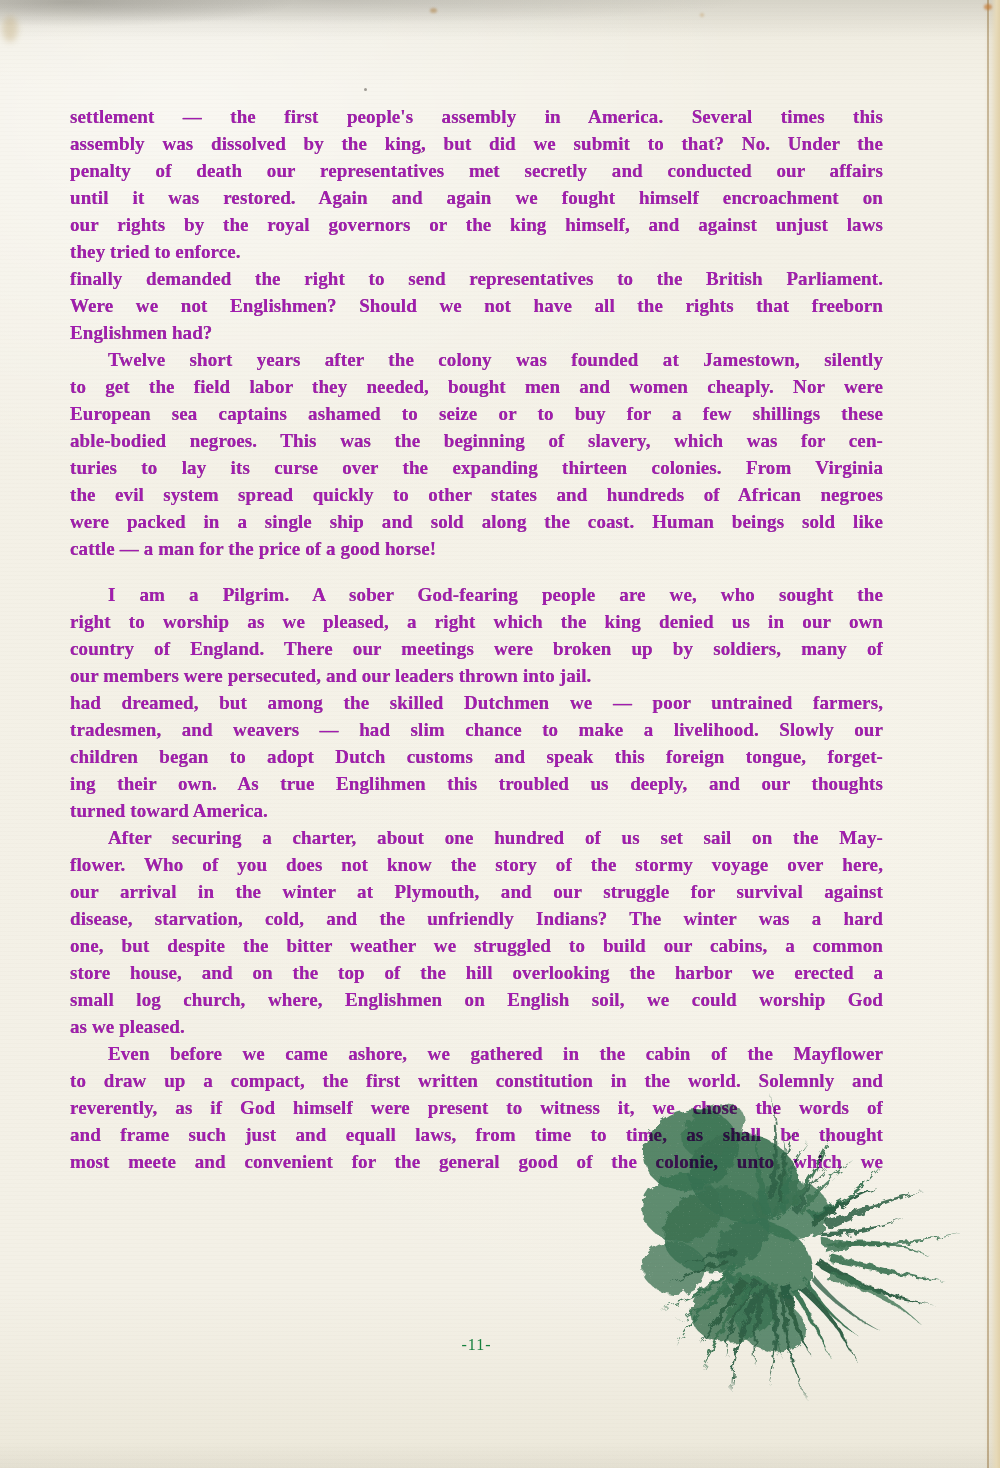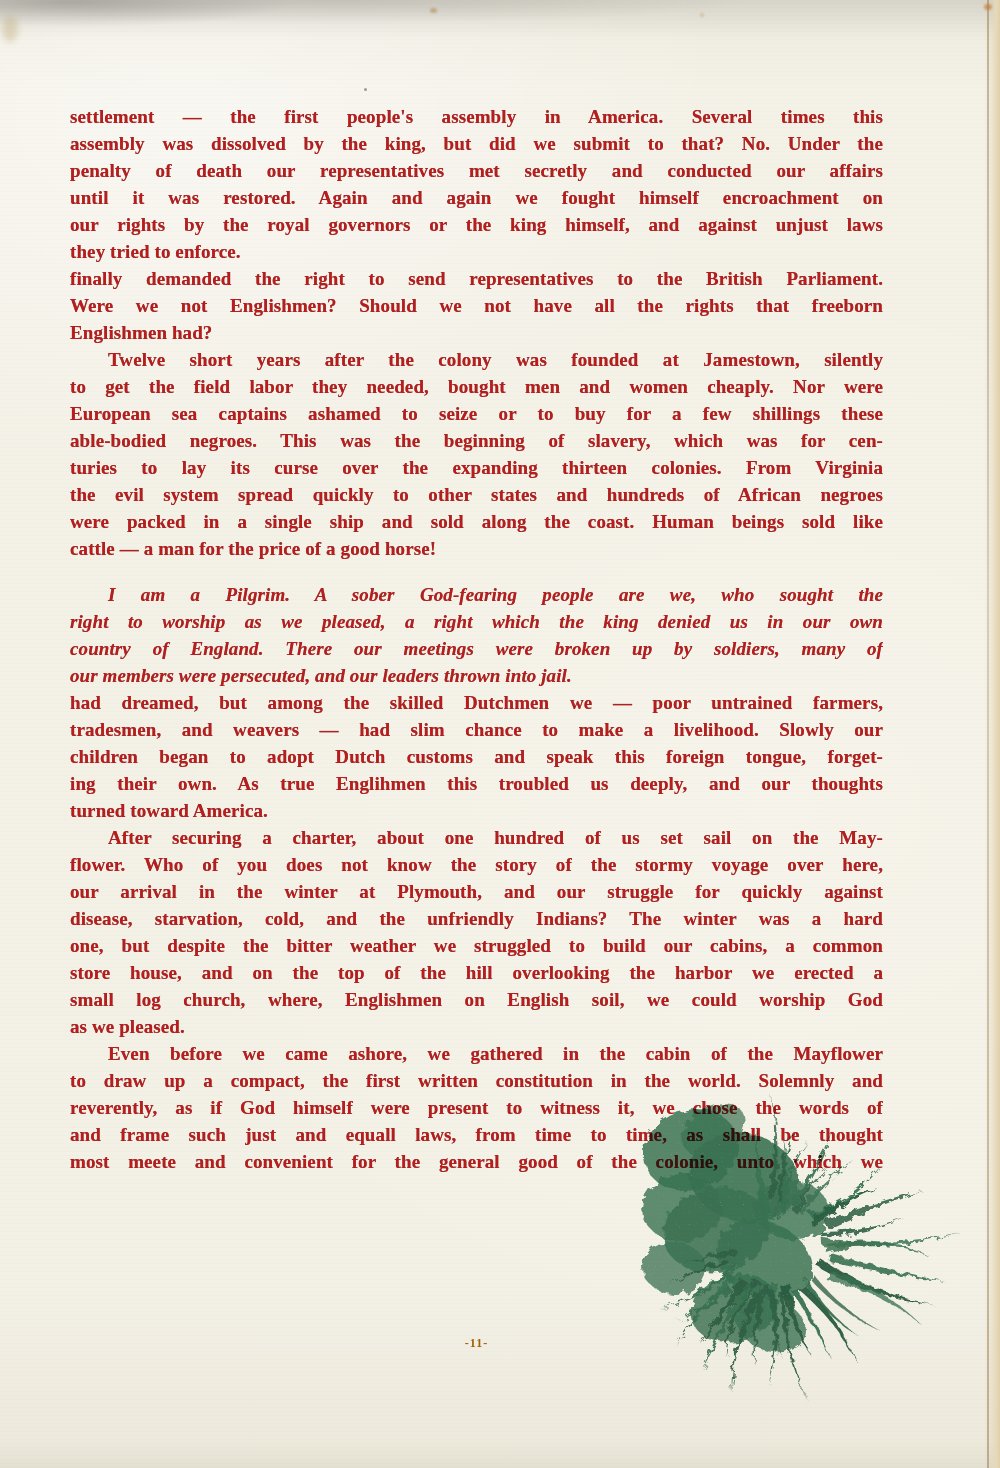--- a/index.html
+++ b/index.html
@@ -36,37 +36,37 @@
   }
   .right-crease{
     position:absolute;top:0;right:11px;width:2px;height:100%;pointer-events:none;
     background:linear-gradient(to bottom, rgba(150,120,70,0.5), rgba(160,130,80,0.3) 40%, rgba(150,118,68,0.5));
   }
   .speck{position:absolute;border-radius:50%;pointer-events:none;}
 
   
   .text-block{
     position:absolute;left:70px;top:103px;width:813px;
-    color:#b91c1c;font-size:19px;line-height:27px;font-weight:700;
+    color:#a21caf;font-size:19px;line-height:27px;font-weight:700;
     letter-spacing:0.1px;
     text-shadow:0 0 0.5px rgba(36,34,28,0.55);
   }
   .paragraph{margin:0;}
-  .section-break{margin-top:19px;font-style:italic;}
+  .section-break{margin-top:19px;}
   .line{
     height:27px;overflow:hidden;
     text-align:justify;text-align-last:justify;text-justify:inter-word;
   }
   .line-last{text-align-last:left;}
   .line-indent{text-indent:38px;}
 
   .page-number{
     position:absolute;top:1336px;left:70px;width:813px;
-    text-align:center;color:#a16207;
-    font-size:12px;font-weight:700;letter-spacing:1px;
+    text-align:center;color:#15803d;
+    font-size:16px;font-weight:400;letter-spacing:1px;
   }
 
   
   .stamp{
     position:absolute;left:596px;top:1090px;width:388px;height:334px;
     mix-blend-mode:multiply;opacity:0.93;pointer-events:none;
   }
 </style>
 </head>
 <body>
@@ -116,21 +116,21 @@
     <div class="paragraph">
       <div class="line">had dreamed, but among the skilled Dutchmen we — poor untrained farmers,</div>
       <div class="line">tradesmen, and weavers — had slim chance to make a livelihood. Slowly our</div>
       <div class="line">children began to adopt Dutch customs and speak this foreign tongue, forget-</div>
       <div class="line">ing their own. As true Englihmen this troubled us deeply, and our thoughts</div>
       <div class="line line-last">turned toward America.</div>
     </div>
     <div class="paragraph">
       <div class="line line-indent">After securing a charter, about one hundred of us set sail on the May-</div>
       <div class="line">flower. Who of you does not know the story of the stormy voyage over here,</div>
-      <div class="line">our arrival in the winter at Plymouth, and our struggle for quickly against</div>
+      <div class="line">our arrival in the winter at Plymouth, and our struggle for survival against</div>
       <div class="line">disease, starvation, cold, and the unfriendly Indians? The winter was a hard</div>
       <div class="line">one, but despite the bitter weather we struggled to build our cabins, a common</div>
       <div class="line">store house, and on the top of the hill overlooking the harbor we erected a</div>
       <div class="line">small log church, where, Englishmen on English soil, we could worship God</div>
       <div class="line line-last">as we pleased.</div>
     </div>
     <div class="paragraph">
       <div class="line line-indent">Even before we came ashore, we gathered in the cabin of the Mayflower</div>
       <div class="line">to draw up a compact, the first written constitution in the world. Solemnly and</div>
       <div class="line">reverently, as if God himself were present to witness it, we chose the words of</div>

